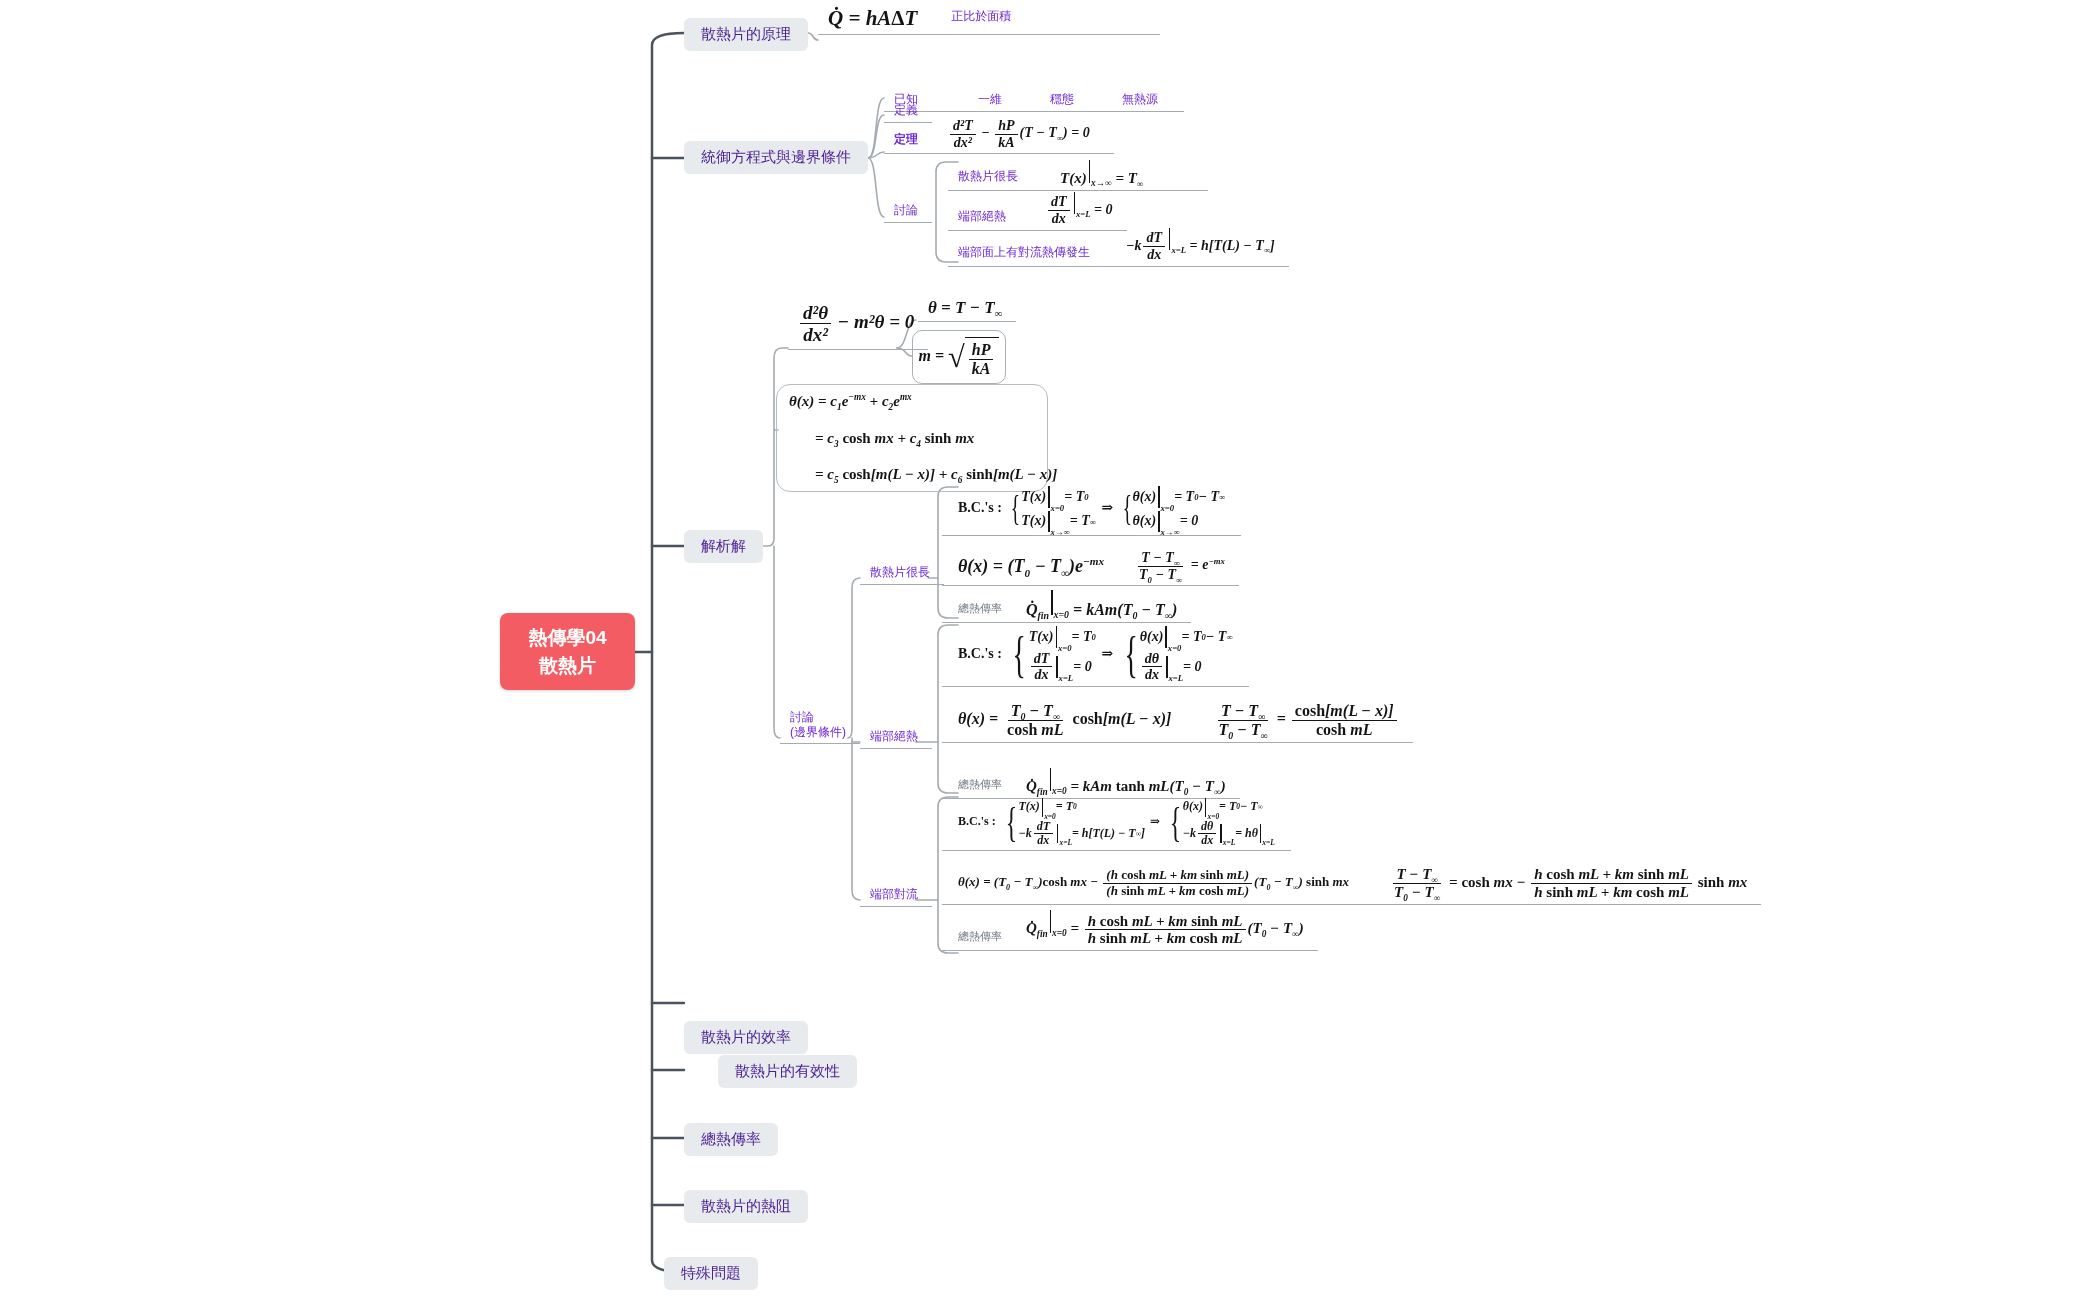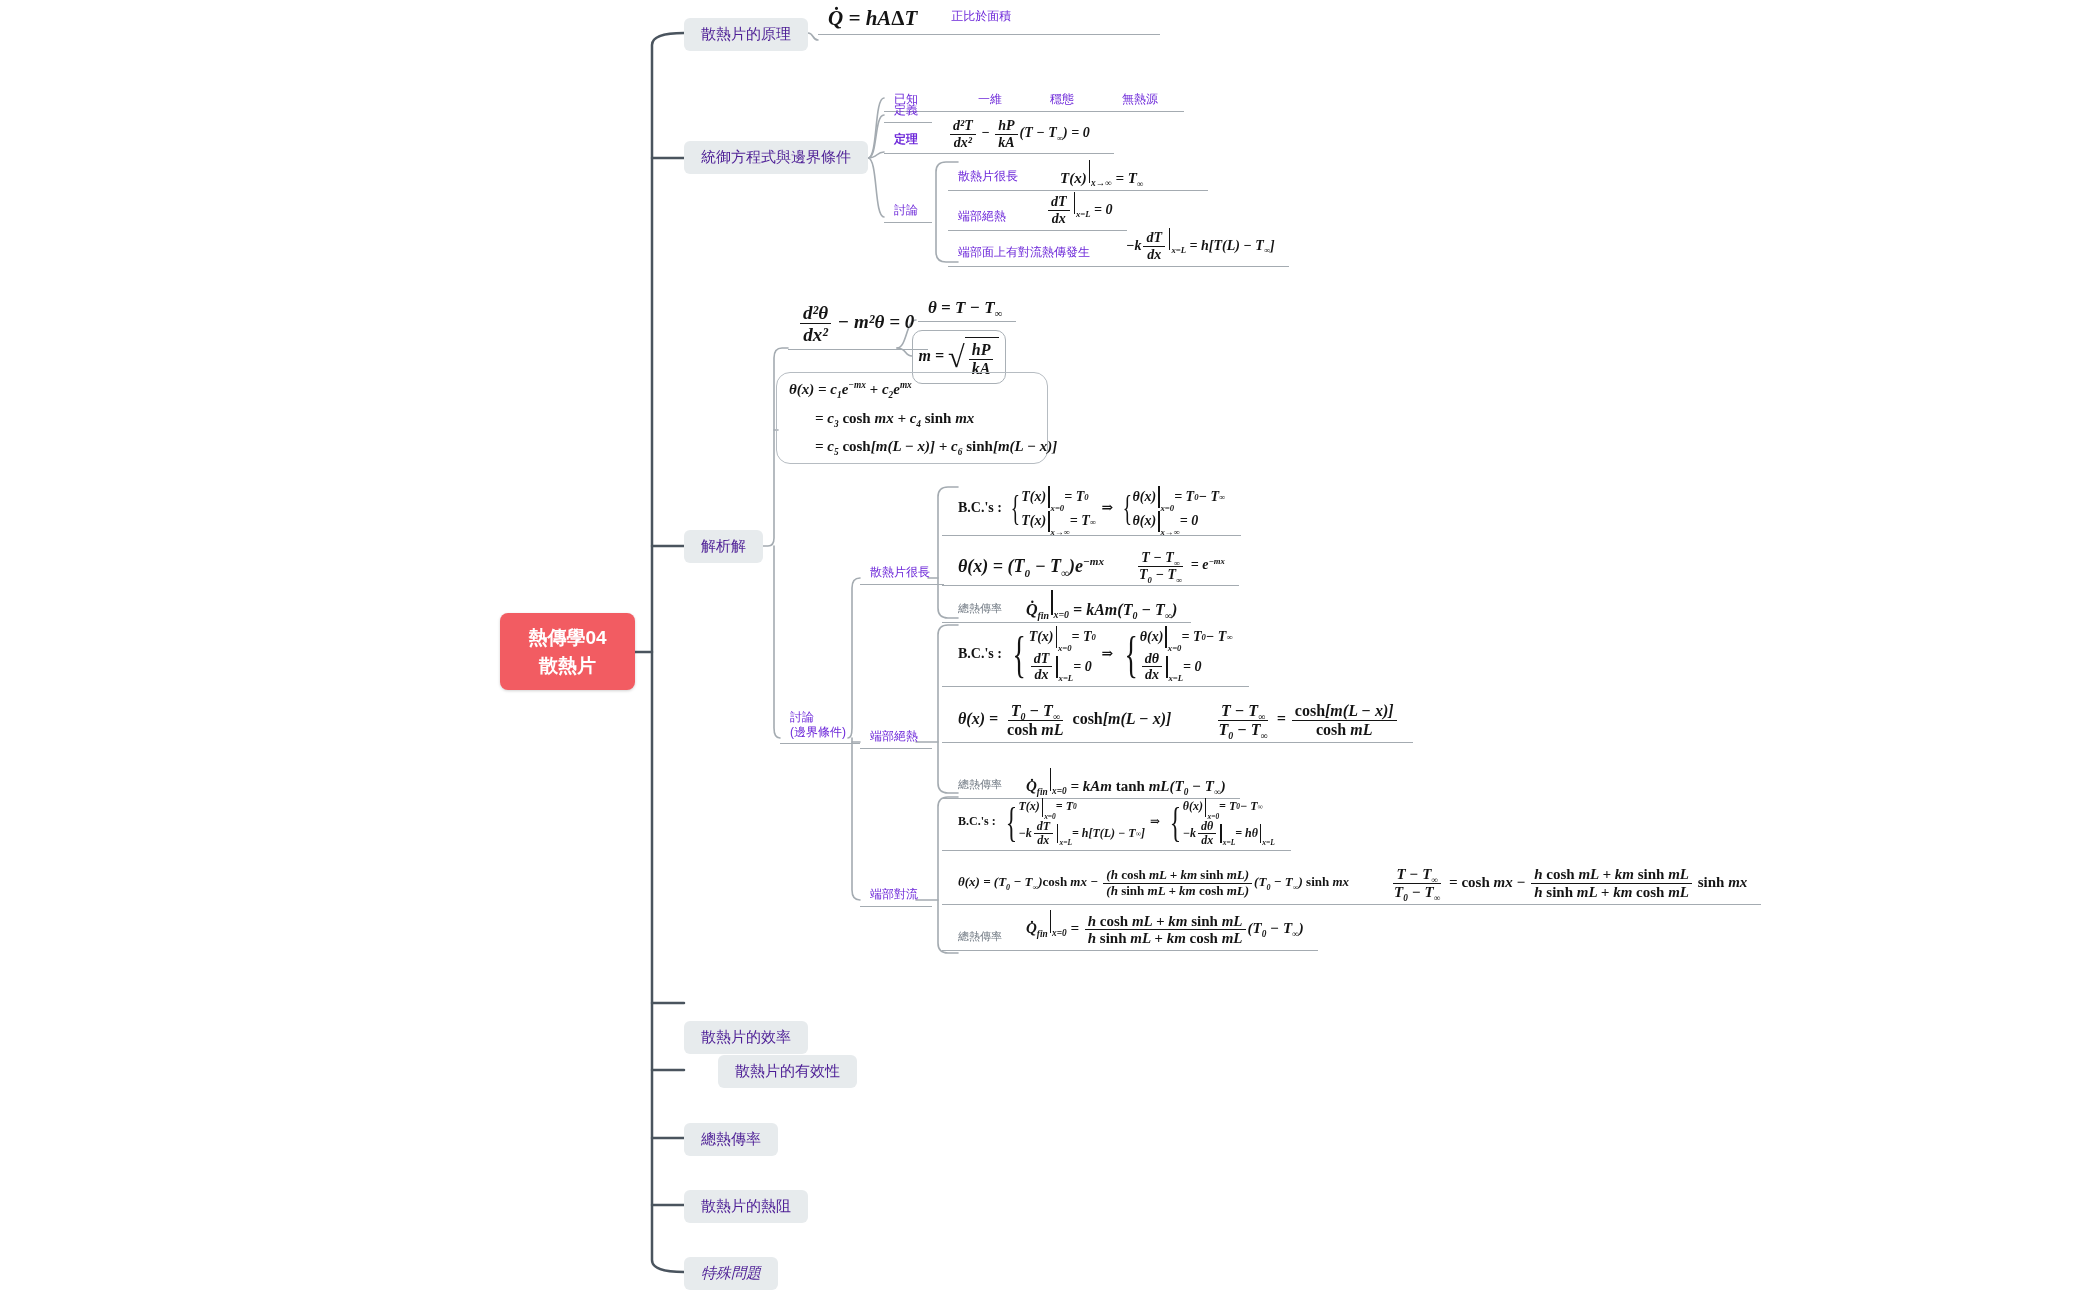--- a/index.html
+++ b/index.html
@@ -95,21 +95,21 @@
     <span>散熱片</span>
   </div>
 
   <div class="node topic" style="left:684px;top:18px;">散熱片的原理</div>
   <div class="node topic" style="left:684px;top:141px;">統御方程式與邊界條件</div>
   <div class="node topic" style="left:684px;top:530px;">解析解</div>
   <div class="node topic" style="left:684px;top:1021px;">散熱片的效率</div>
   <div class="node topic" style="left:684px;top:1055px;margin-left:34px;">散熱片的有效性</div>
   <div class="node topic" style="left:684px;top:1123px;">總熱傳率</div>
   <div class="node topic" style="left:684px;top:1190px;">散熱片的熱阻</div>
-  <div class="node topic" style="left:684px;top:1257px;font-style:italic;">特殊問題</div>
+  <div class="node topic" style="left:664px;top:1257px;">特殊問題</div>
 
   <div class="node mrow" style="left:818px;top:4px;width:342px;">
     <span class="formula" style="font-size:21px;"><span class="fi">Q̇ = hA</span><span class="fu">Δ</span><span class="fi">T</span></span>
     <span class="sublabel" style="margin-left:34px;margin-bottom:6px;">正比於面積</span>
   </div>
 
   <div class="node mrow" style="left:884px;top:89px;width:300px;">
     <span class="sublabel">已知</span>
     <span class="sublabel" style="margin-left:60px;">一維</span>
     <span class="sublabel" style="margin-left:48px;">穩態</span>
@@ -172,21 +172,21 @@
     <span class="formula" style="font-size:16px;"><span class="fi">m = </span><span class="sqrt">
           <span class="rad">√</span>
           <span class="radicand">
             <span class="frac">
               <span class="num"><span class="fi">hP</span></span>
               <span class="den"><span class="fi">kA</span></span>
             </span>
           </span>
         </span></span>
   </div>
-  <div class="node bigblock" style="left:776px;top:372px;width:272px;height:92px;">
+  <div class="node bigblock" style="left:776px;top:384px;width:272px;height:108px;">
     <span class="formula" style="font-size:15px;"><span class="fi">θ(x) = c</span><sub class="fs">1</sub><span class="fi">e</span><sup class="fp">−mx</sup><span class="fi"> + c</span><sub class="fs">2</sub><span class="fi">e</span><sup class="fp">mx</sup></span>
     <span class="formula" style="font-size:15px;margin-left:26px;"><span class="fi">= c</span><sub class="fs">3</sub><span class="fu"> cosh </span><span class="fi">mx + c</span><sub class="fs">4</sub><span class="fu"> sinh </span><span class="fi">mx</span></span>
     <span class="formula" style="font-size:15px;margin-left:26px;"><span class="fi">= c</span><sub class="fs">5</sub><span class="fu"> cosh</span><span class="fi">[m(L − x)] + c</span><sub class="fs">6</sub><span class="fu"> sinh</span><span class="fi">[m(L − x)]</span></span>
   </div>
   <div class="node mrow" style="left:780px;top:708px;">
     <span style="display:flex;flex-direction:column;line-height:1.25;">
       <span class="sublabel">討論</span>
       <span class="sublabel">(邊界條件)</span>
     </span>
   </div>

